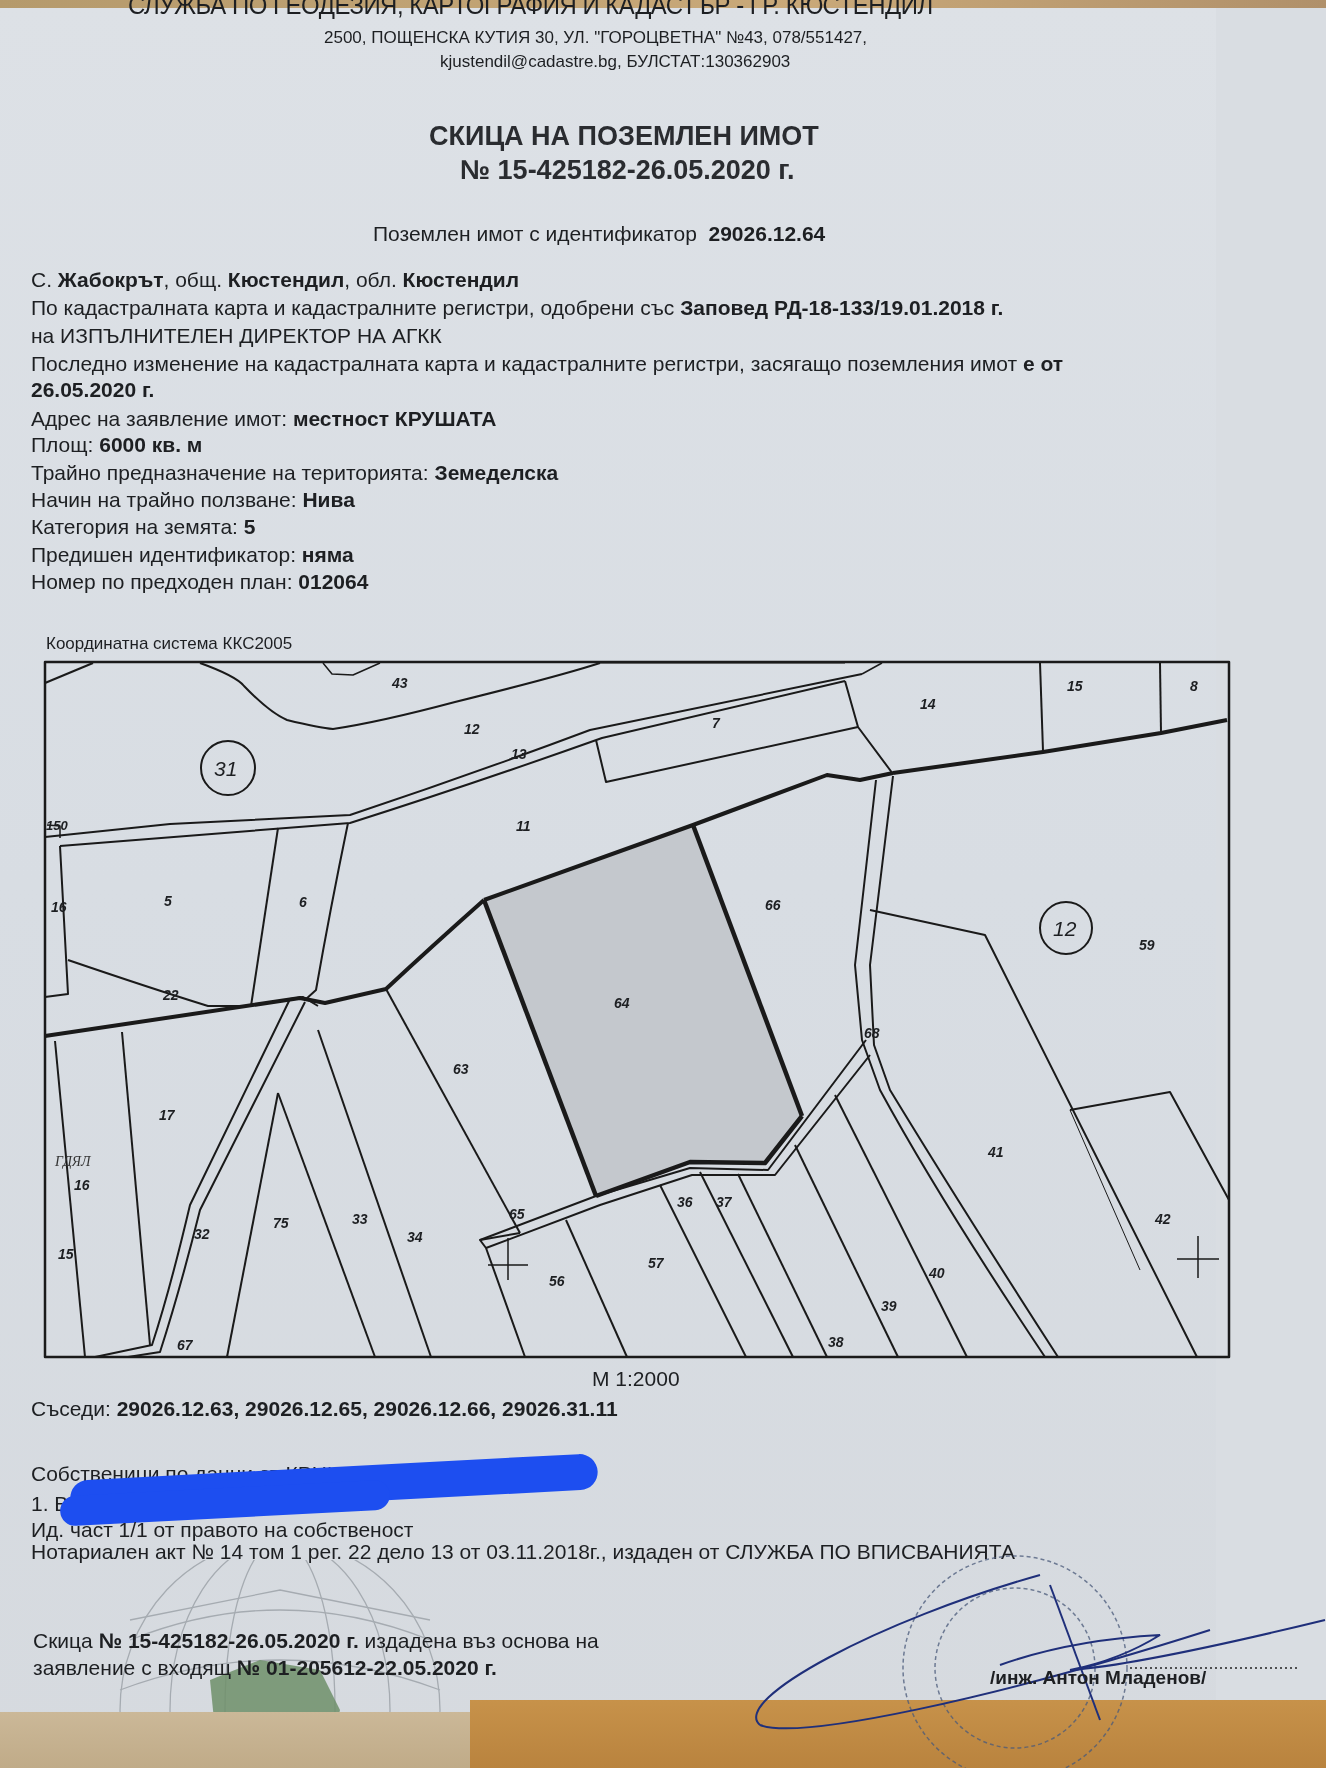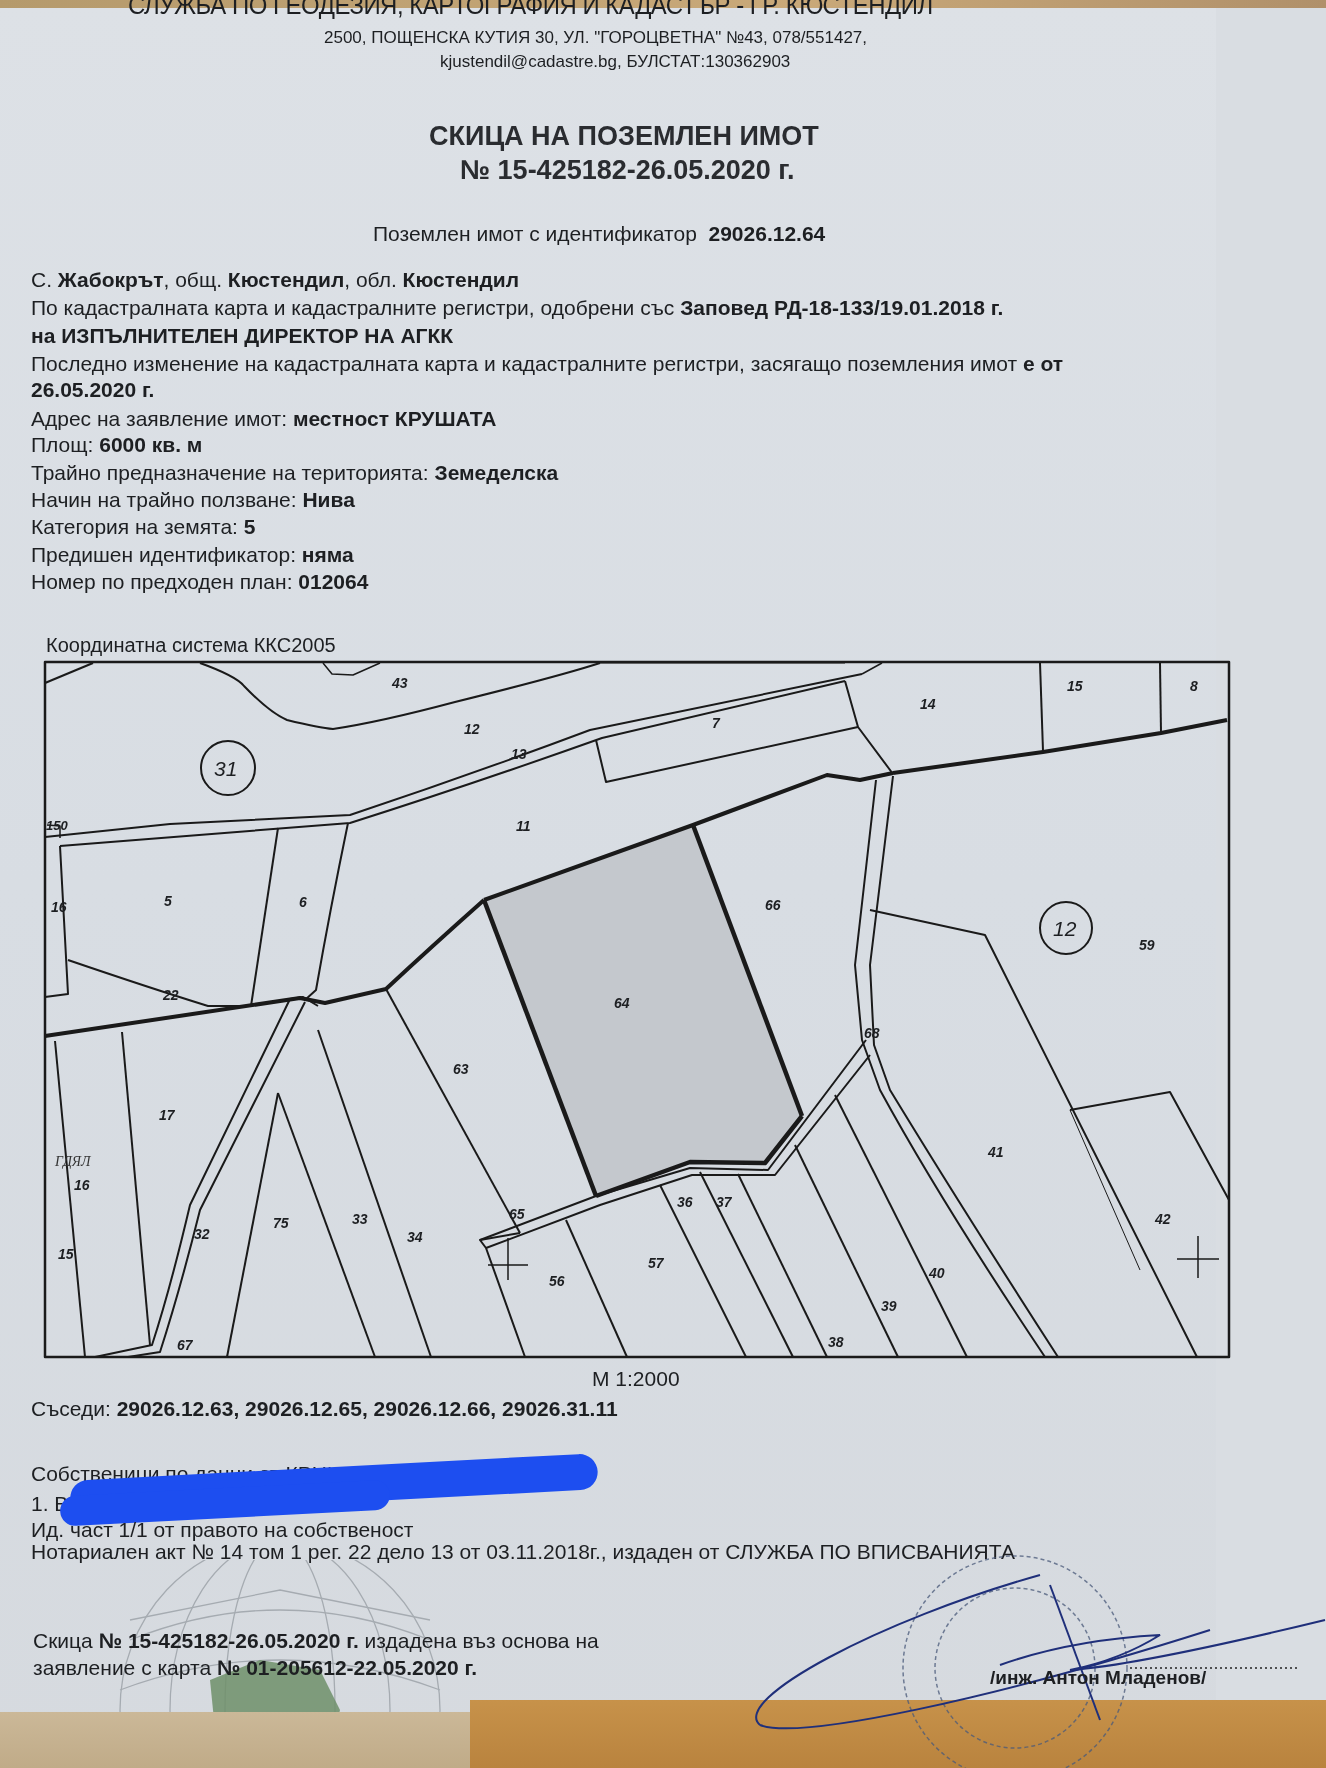--- a/index.html
+++ b/index.html
@@ -28,21 +28,21 @@
   .t { position: absolute; white-space: nowrap; }
   .hdr-org { left: 128px; top: -10px; font-size: 26px; letter-spacing: -0.5px; transform: scaleX(0.92); transform-origin: left; }
   .hdr-addr { left: 324px; top: 28px; font-size: 17px; }
   .hdr-mail { left: 440px; top: 52px; font-size: 17px; }
   .title1 { left: 429px; top: 121px; font-size: 27px; font-weight: bold; color: #2a2c30; }
   .title2 { left: 460px; top: 155px; font-size: 27px; font-weight: bold; color: #2a2c30; }
   .ident { left: 373px; top: 222px; font-size: 21px; }
   .ident b { font-weight: bold; }
   .line { left: 31px; font-size: 21px; }
   .line b { font-weight: bold; }
-  .coord-lbl { left: 46px; top: 634px; font-size: 20px; }
+  .coord-lbl { left: 46px; top: 634px; font-size: 17px; }
   .scale { left: 592px; top: 1367px; font-size: 21px; font-weight: normal; text-align: right; }
   .neigh { left: 31px; top: 1397px; font-size: 21px; }
   .owners-h { left: 31px; top: 1462px; font-size: 21px; }
   .owner1 { left: 31px; top: 1492px; font-size: 21px; }
   .share { left: 31px; top: 1518px; font-size: 21px; }
   .notary { left: 31px; top: 1540px; font-size: 21px; }
   .issued1 { left: 33px; top: 1629px; font-size: 21px; }
   .issued2 { left: 33px; top: 1656px; font-size: 21px; }
   .signer { left: 990px; top: 1667px; font-size: 19px; font-weight: bold; }
   .redact {
@@ -78,21 +78,21 @@
   <div class="t line" style="top:268px">
     <span>С.</span>
     <b>Жабокрът</b><span>, общ.</span>
     <b>Кюстендил</b><span>, обл.</span>
     <b>Кюстендил</b>
   </div>
   <div class="t line" style="top:296px">
     <span>По кадастралната карта и кадастралните регистри, одобрени със</span>
     <b>Заповед РД-18-133/19.01.2018 г.</b>
   </div>
-  <div class="t line" style="top:324px; font-weight:bold">на ИЗПЪЛНИТЕЛЕН ДИРЕКТОР НА АГКК</div>
+  <div class="t line" style="top:324px; font-weight:normal">на ИЗПЪЛНИТЕЛЕН ДИРЕКТОР НА АГКК</div>
   <div class="t line" style="top:352px">
     <span>Последно изменение на кадастралната карта и кадастралните регистри, засягащо поземления имот</span>
     <b>е от</b>
   </div>
   <div class="t line" style="top:378px; font-weight:bold">26.05.2020 г.</div>
 
   <div class="t line" style="top:407px">
     <span>Адрес на заявление имот:</span>
     <b>местност КРУШАТА</b>
   </div>
@@ -269,21 +269,21 @@
     </g>
     <path d="M120,120 L170,100 L230,110 L250,150 L240,190 L180,208 L140,208 L125,170 Z" fill="#6f8f6a" opacity="0.85"></path>
   </svg>
 
   <div class="t issued1">
     <span>Скица</span>
     <b>№ 15-425182-26.05.2020 г.</b>
     <span>издадена въз основа на</span>
   </div>
   <div class="t issued2">
-    <span>заявление с карта</span>
+    <span>заявление с входящ</span>
     <b>№ 01-205612-22.05.2020 г.</b>
   </div>
 
   <div class="bottom-wood-left"></div>
   <div class="bottom-wood"></div>
 
   <svg style="position:absolute;left:740px;top:1550px" width="586" height="218" viewBox="0 0 586 218">
     <g fill="none" stroke="#4a5a7a" stroke-width="1.5" opacity="0.75" stroke-dasharray="4 3">
       <circle cx="275" cy="118" r="112"></circle>
       <circle cx="275" cy="118" r="80"></circle>

